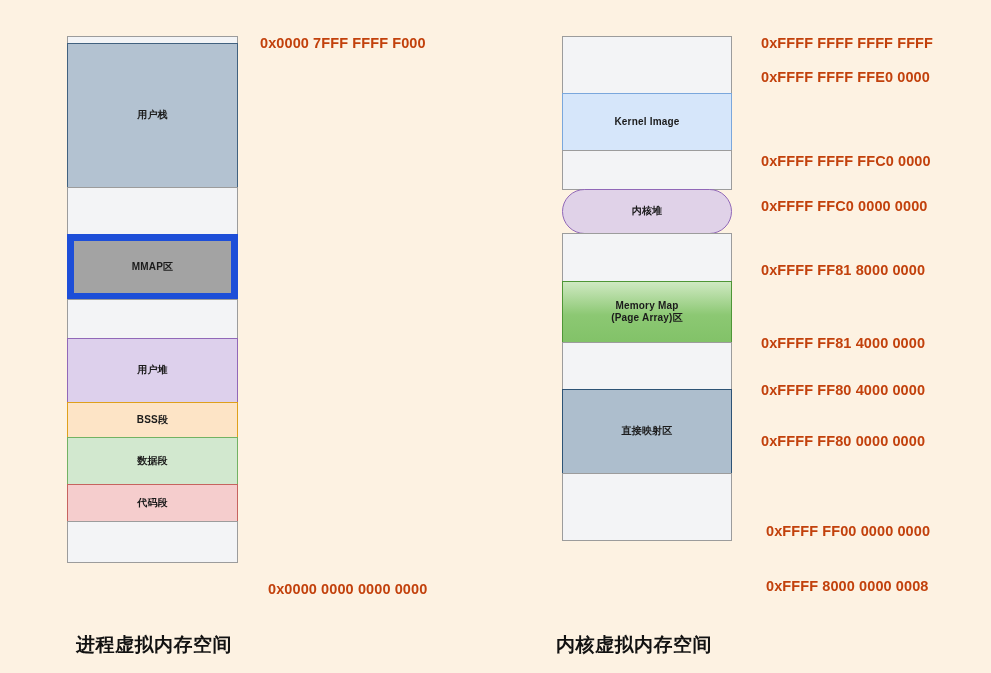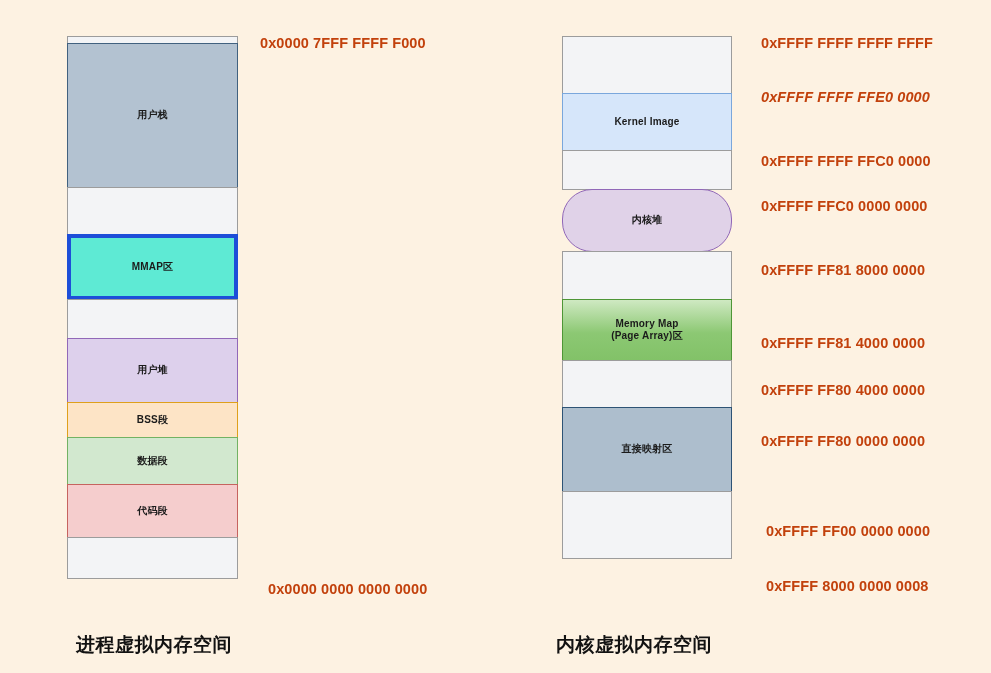--- a/index.html
+++ b/index.html
@@ -38,21 +38,21 @@
     font-weight: bold;
     color: #1b1b1b;
     line-height: 1.25;
     letter-spacing: 0.2px;
   }
   .block-label { white-space: pre-line; }
 
   
   .b-gap       { background: #f3f4f6; border: 1px solid #9c9c9c; }
   .b-stack     { background: #b3c2d1; border: 1px solid #41617f; }
-  .b-mmap      { background: #5eead4; border: 4px solid #1d4ed8; }
+  .b-mmap      { background: #a3a3a3; border: 7px solid #1d4ed8; }
   .b-uheap     { background: #ddd0ec; border: 1px solid #9168b8; }
   .b-bss       { background: #fde4c6; border: 1px solid #dfa01b; }
   .b-data      { background: #d2e8cf; border: 1px solid #72b263; }
   .b-text      { background: #f5cdcd; border: 1px solid #c6635f; }
 
   
   .b-kimage    { background: #d6e6fa; border: 1px solid #7aa7dc; }
   .b-kheap     { background: #e0d2e8; border: 1px solid #9168b8; }
   .b-memmap    {
     background: linear-gradient(to bottom, #cfe9c2 0%, #8cc873 55%, #82c268 100%);
@@ -99,54 +99,54 @@
       <div class="block b-gap" style="height: 40px; margin-top: -1px;"></div>
       <div class="block b-uheap" style="height: 65px; margin-top: -1px;">
         <span class="block-label">用户堆</span>
       </div>
       <div class="block b-bss" style="height: 36px; margin-top: -1px;">
         <span class="block-label">BSS段</span>
       </div>
       <div class="block b-data" style="height: 48px; margin-top: -1px;">
         <span class="block-label">数据段</span>
       </div>
-      <div class="block b-text" style="height: 54px; margin-top: -1px;">
+      <div class="block b-text" style="height: 38px; margin-top: -1px;">
         <span class="block-label">代码段</span>
       </div>
       <div class="block b-gap" style="height: 42px; margin-top: -1px;"></div>
     </div>
   <div id="addrs-process">
       <div class="addr" style="left: 260px; top: 35px;">0x0000 7FFF FFFF F000</div>
       <div class="addr" style="left: 268px; top: 581px;">0x0000 0000 0000 0000</div>
     </div>
   <div class="caption" id="caption-process">进程虚拟内存空间</div>
 
   <div class="column" id="col-kernel">
       <div class="block b-gap" style="height: 58px; margin-top: 0px;"></div>
       <div class="block b-kimage" style="height: 58px; margin-top: -1px;">
         <span class="block-label">Kernel Image</span>
       </div>
       <div class="block b-gap" style="height: 40px; margin-top: -1px;"></div>
-      <div class="block b-kheap" style="height: 63px; margin-top: -1px; border-radius: 30px;">
+      <div class="block b-kheap" style="height: 45px; margin-top: -1px; border-radius: 30px;">
         <span class="block-label">内核堆</span>
       </div>
       <div class="block b-gap" style="height: 49px; margin-top: -1px;"></div>
       <div class="block b-memmap" style="height: 62px; margin-top: -1px;">
         <span class="block-label">Memory Map
 (Page Array)区</span>
       </div>
       <div class="block b-gap" style="height: 48px; margin-top: -1px;"></div>
       <div class="block b-direct" style="height: 85px; margin-top: -1px;">
         <span class="block-label">直接映射区</span>
       </div>
       <div class="block b-gap" style="height: 68px; margin-top: -1px;"></div>
     </div>
   <div id="addrs-kernel">
       <div class="addr" style="left: 761px; top: 35px;">0xFFFF FFFF FFFF FFFF</div>
-      <div class="addr" style="left: 761px; top: 89px; font-style: italic;">0xFFFF FFFF FFE0 0000</div>
+      <div class="addr" style="left: 761px; top: 69px;">0xFFFF FFFF FFE0 0000</div>
       <div class="addr" style="left: 761px; top: 153px;">0xFFFF FFFF FFC0 0000</div>
       <div class="addr" style="left: 761px; top: 198px;">0xFFFF FFC0 0000 0000</div>
       <div class="addr" style="left: 761px; top: 262px;">0xFFFF FF81 8000 0000</div>
       <div class="addr" style="left: 761px; top: 323px; margin-top: 12px;">0xFFFF FF81 4000 0000</div>
       <div class="addr" style="left: 761px; top: 382px;">0xFFFF FF80 4000 0000</div>
       <div class="addr" style="left: 761px; top: 433px;">0xFFFF FF80 0000 0000</div>
       <div class="addr" style="left: 766px; top: 523px;">0xFFFF FF00 0000 0000</div>
       <div class="addr" style="left: 766px; top: 578px;">0xFFFF 8000 0000 0008</div>
     </div>
   <div class="caption" id="caption-kernel">内核虚拟内存空间</div>

